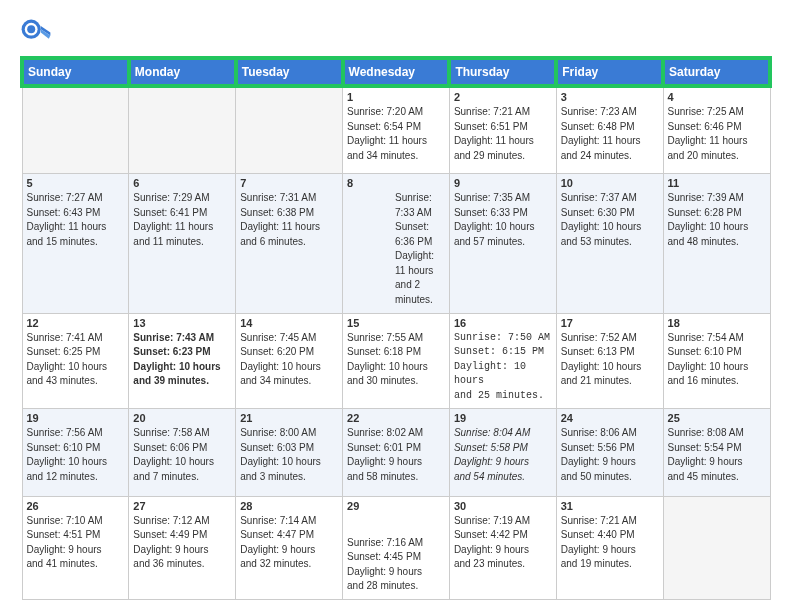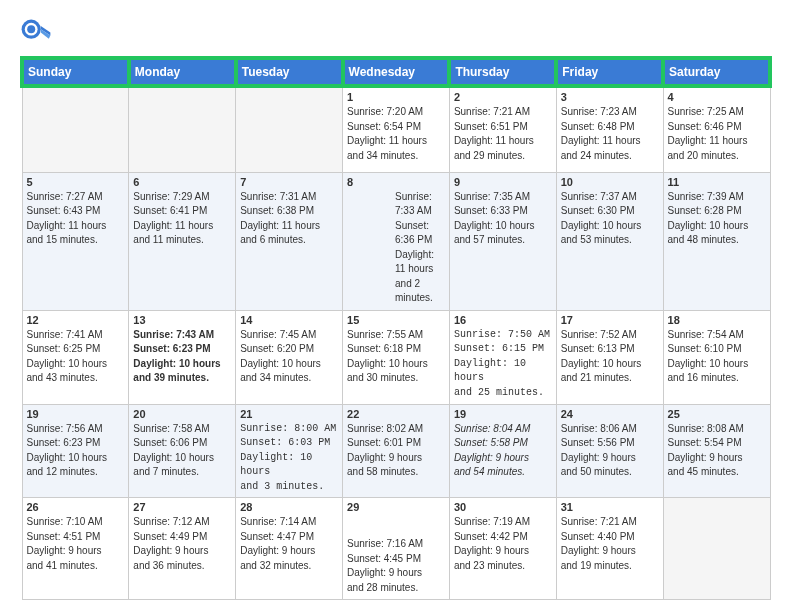--- a/index.html
+++ b/index.html
@@ -273,34 +273,34 @@
             <div class="day-info" style="white-space: pre-line;">Sunrise: 7:54 AM
 Sunset: 6:10 PM
 Daylight: 10 hours
 and 16 minutes.</div>
           </td>
         </tr>
         <tr class="alt-row">
           <td>
             <span class="day-num">19</span>
             <div class="day-info" style="white-space: pre-line;">Sunrise: 7:56 AM
-Sunset: 6:23 PM
+Sunset: 6:10 PM
 Daylight: 10 hours
 and 12 minutes.</div>
           </td>
           <td>
             <span class="day-num">20</span>
             <div class="day-info" style="white-space: pre-line;">Sunrise: 7:58 AM
 Sunset: 6:06 PM
 Daylight: 10 hours
 and 7 minutes.</div>
           </td>
           <td>
             <span class="day-num">21</span>
-            <div class="day-info" style="white-space: pre-line; font-family: Liberation Mono, monospace;">Sunrise: 8:00 AM
+            <div class="day-info" style="white-space: pre-line;">Sunrise: 8:00 AM
 Sunset: 6:03 PM
 Daylight: 10 hours
 and 3 minutes.</div>
           </td>
           <td>
             <span class="day-num">22</span>
             <div class="day-info" style="white-space: pre-line;">Sunrise: 8:02 AM
 Sunset: 6:01 PM
 Daylight: 9 hours
 and 58 minutes.</div>

